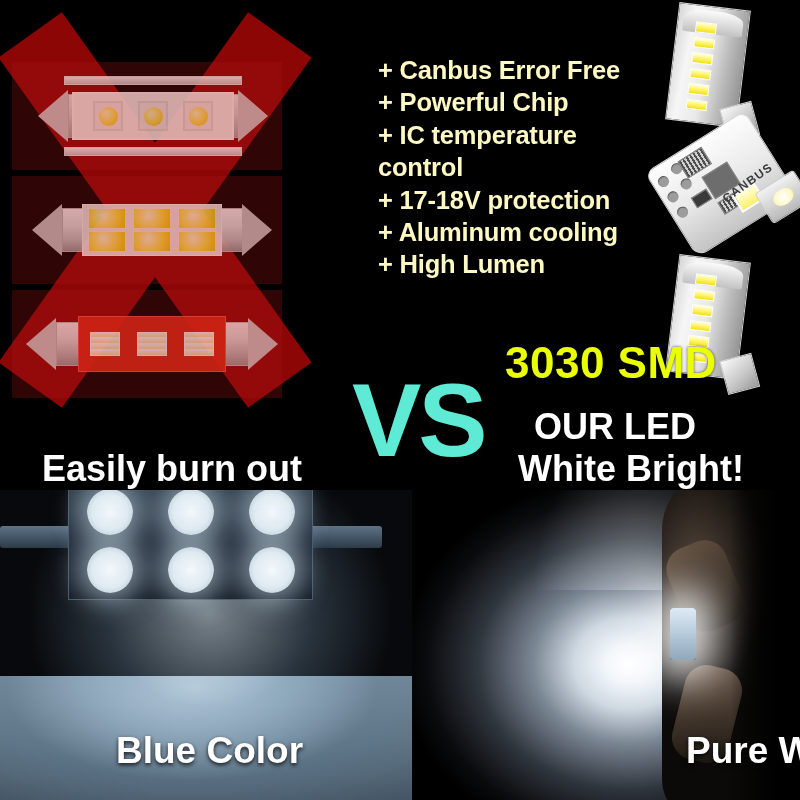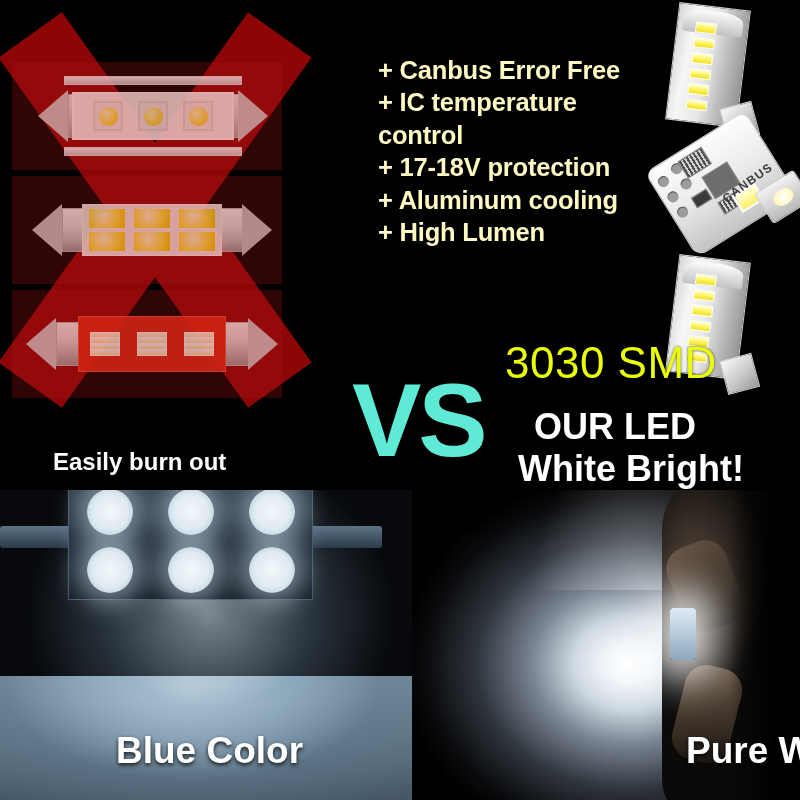--- a/index.html
+++ b/index.html
@@ -305,21 +305,21 @@
     width: 22px; height: 16px;
     border-radius: 50%;
     background: radial-gradient(circle,#ffffff 0%,#fff7c0 70%,#e9d74a 100%);
   }
 
   
   #smd-label {
     position: absolute;
     left: 505px; top: 338px;
     font-size: 44px;
-    font-weight: normal;
+    font-weight: bold;
     color: #eaff00;
     letter-spacing: 0.5px;
     text-shadow: 0 0 3px rgba(0,0,0,.7);
     white-space: nowrap;
   }
 
   
   #vs-mark {
     position: absolute;
     left: 352px; top: 368px;
@@ -333,21 +333,21 @@
 
   
   .caption {
     position: absolute;
     color: #ffffff;
     font-weight: bold;
     white-space: nowrap;
     text-shadow: 0 1px 3px rgba(0,0,0,.95), 0 0 8px rgba(0,0,0,.8);
   }
   #cap-cheap      { left: 62px;  top: 406px; font-size: 36px; }
-  #cap-burn       { left: 42px;  top: 448px; font-size: 24px; margin-left: 11px; }
+  #cap-burn       { left: 42px;  top: 448px; font-size: 36px; }
   #cap-ourled     { left: 534px; top: 406px; font-size: 36px; }
   #cap-superbright{ left: 518px; top: 448px; font-size: 36px; }
 
   
   #bottom-half {
     position: absolute;
     left: 0; top: 490px;
     width: 800px; height: 310px;
     overflow: hidden;
   }
@@ -520,20 +520,21 @@
             <i class="chip4014"></i>
             <i class="chip4014"></i>
             <i class="chip4014"></i>
         </span>
       </div>
       <div class="veil"></div>
     </div>
 
     <div id="feature-list">
       <div class="feat">+ Canbus Error Free</div>
+      <div class="feat">+ Powerful Chip</div>
       <div class="feat">+ IC temperature
 control</div>
       <div class="feat">+ 17-18V protection</div>
       <div class="feat">+ Aluminum cooling</div>
       <div class="feat">+ High Lumen</div>
     </div>
 
     <div class="festoon3030" id="bulb-r1">
       <div class="body"></div>
       <div class="heatsink"></div>

